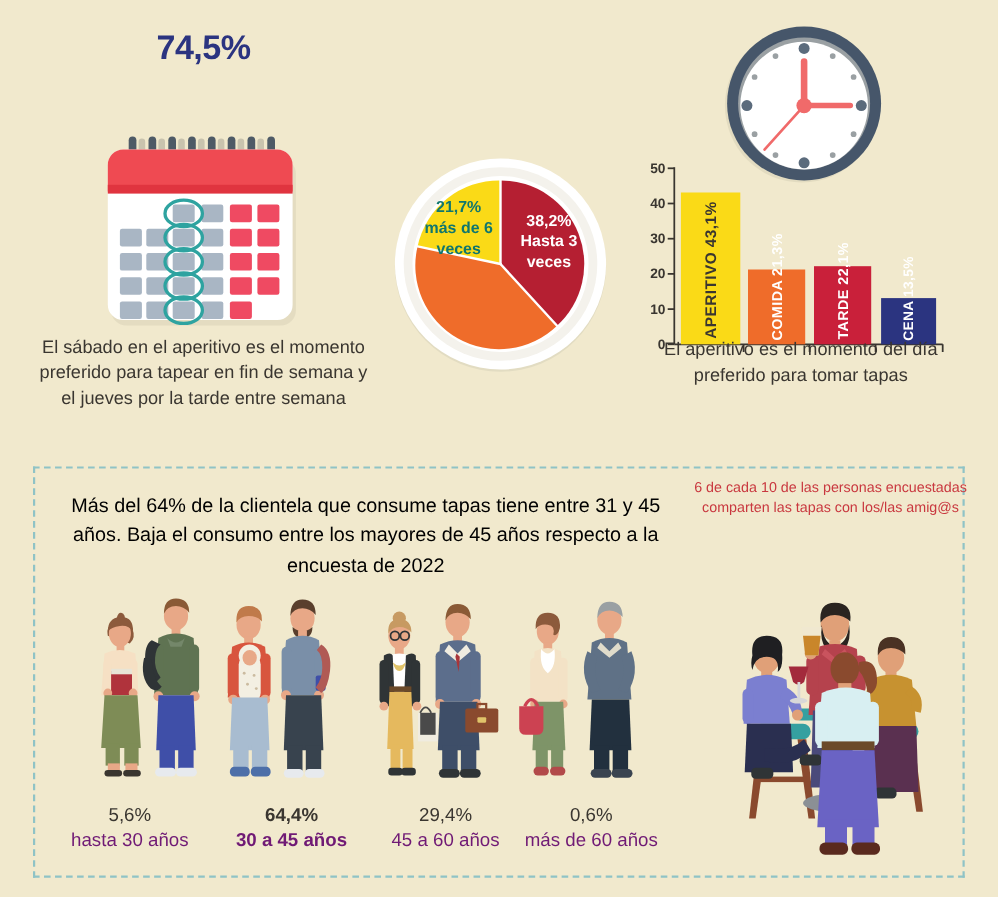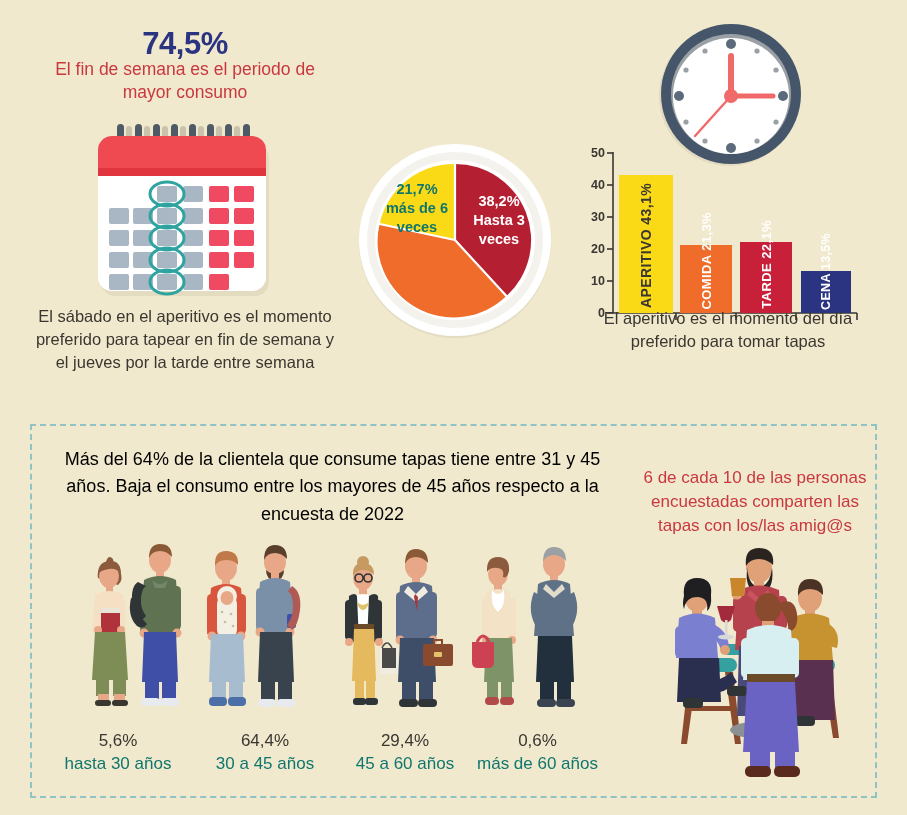--- a/index.html
+++ b/index.html
@@ -54,49 +54,48 @@
   #panel {
     position: absolute; left: 30px; top: 424px;
     width: 847px; height: 374px;
     border: 2px dashed #8fc3c6;
   }
   #panel-caption {
     left: 60px; top: 446px; width: 545px;
     font-size: 18px; color: #000000; line-height: 1.52;
   }
   #friends-caption {
-    left: 630px; top: 466px; width: 250px;
-    font-size: 17px; color: #c9383f; line-height: 1.42;
+    left: 630px; top: 434px; width: 250px;
+    font-size: 13px; color: #c9383f; line-height: 1.42;
   }
 
   
   .agegroup { position: absolute; text-align: center; }
   .agegroup .pc {
     font-size: 17px; color: #3a3630; line-height: 1.35; white-space: nowrap;
   }
   .agegroup .rg {
-    font-size: 17px; color: #0f766e; line-height: 1.35; white-space: nowrap;
+    font-size: 17px; color: #701a75; line-height: 1.35; white-space: nowrap;
   }
   #ag0 { left: 58px;  top: 730px; width: 120px; }
-  #ag1 { left: 205px; top: 730px; width: 120px; }
+  #ag1 { left: 205px; top: 730px; width: 120px; font-weight: bold; }
   #ag2 { left: 340px; top: 730px; width: 130px; }
   #ag3 { left: 465px; top: 730px; width: 145px; }
 
   #people  { position: absolute; left: 68px;  top: 538px; width: 545px; height: 192px; }
   #barscene{ position: absolute; left: 655px; top: 540px; width: 205px; height: 245px; }
 
   svg { display: block; overflow: visible; }
 </style>
 </head>
 <body>
 
 <div id="page">
 
   <div class="txt" id="pct-745">74,5%</div>
-  <div class="txt" id="sub-745">El fin de semana es el periodo de mayor consumo</div>
 
   <div id="calendar">
     <svg width="192" height="182" viewBox="0 0 192 182">
 
       <rect x="16" y="20" width="168" height="152" rx="14" fill="#d9d2b8" opacity="0.55"></rect>
 
       <g fill="#4e5a66">
         <rect x="32" y="0" width="7" height="32" rx="3.5"></rect>
         <rect x="50" y="0" width="7" height="32" rx="3.5"></rect>
         <rect x="68" y="0" width="7" height="32" rx="3.5"></rect>

